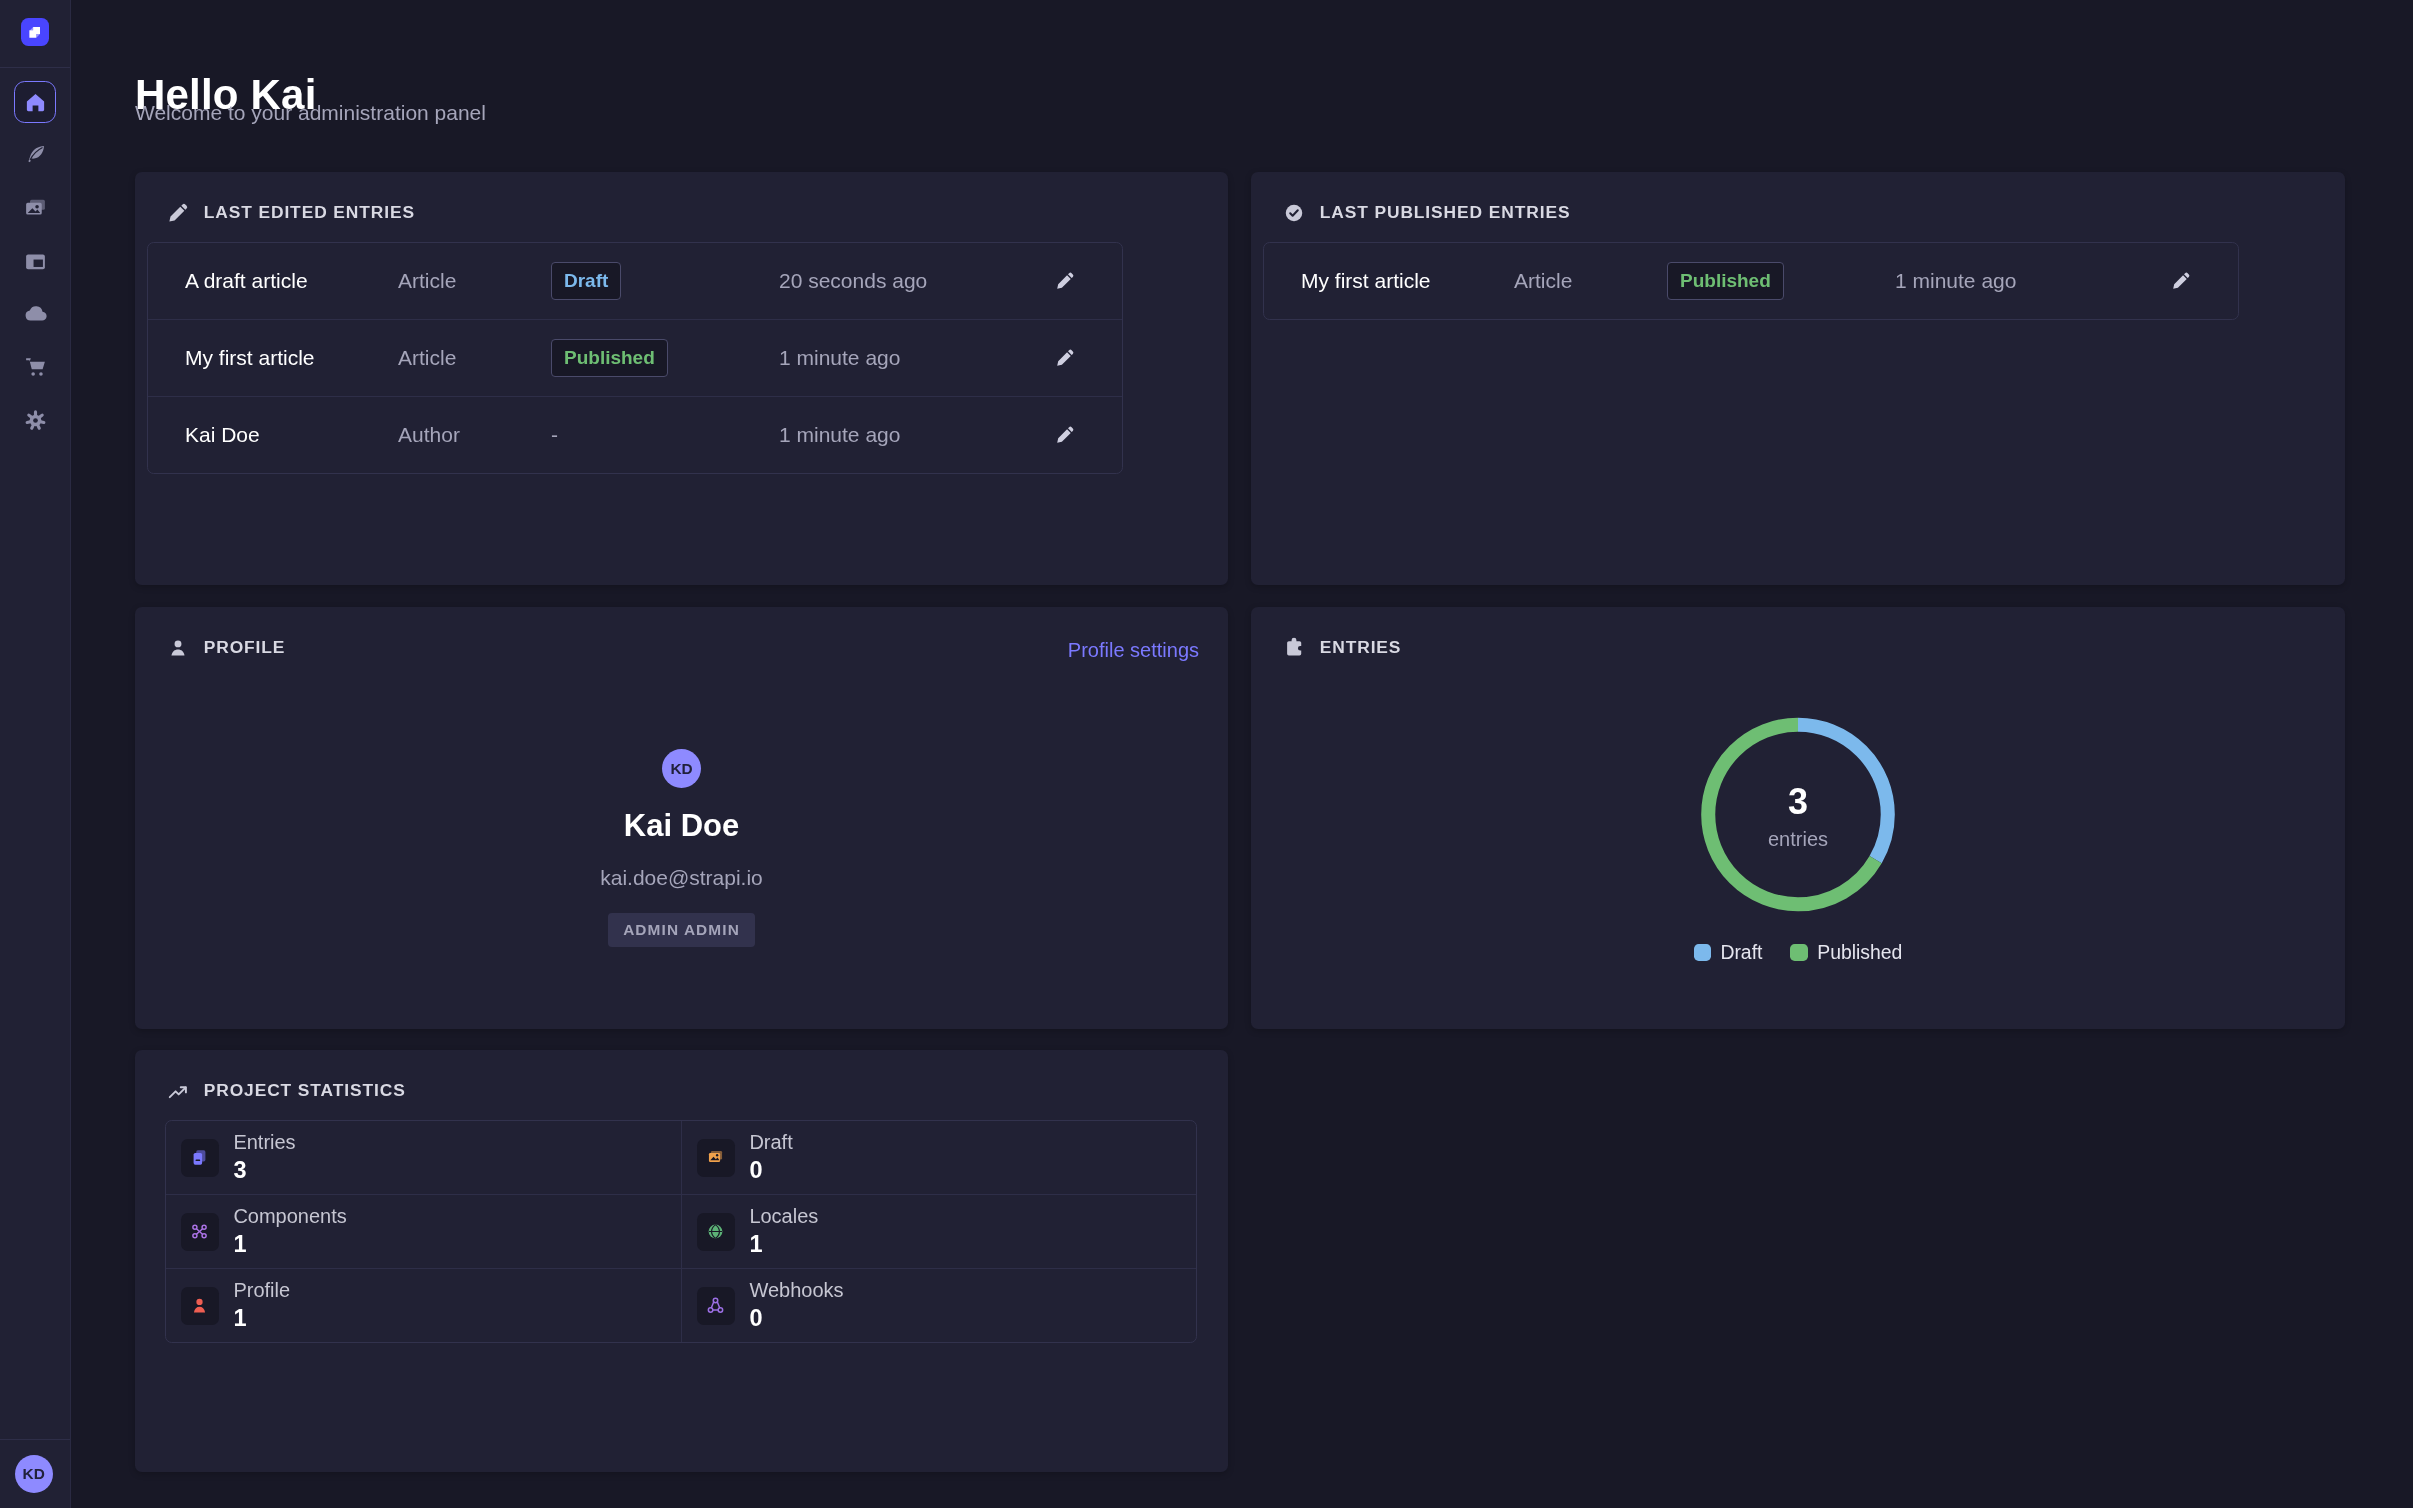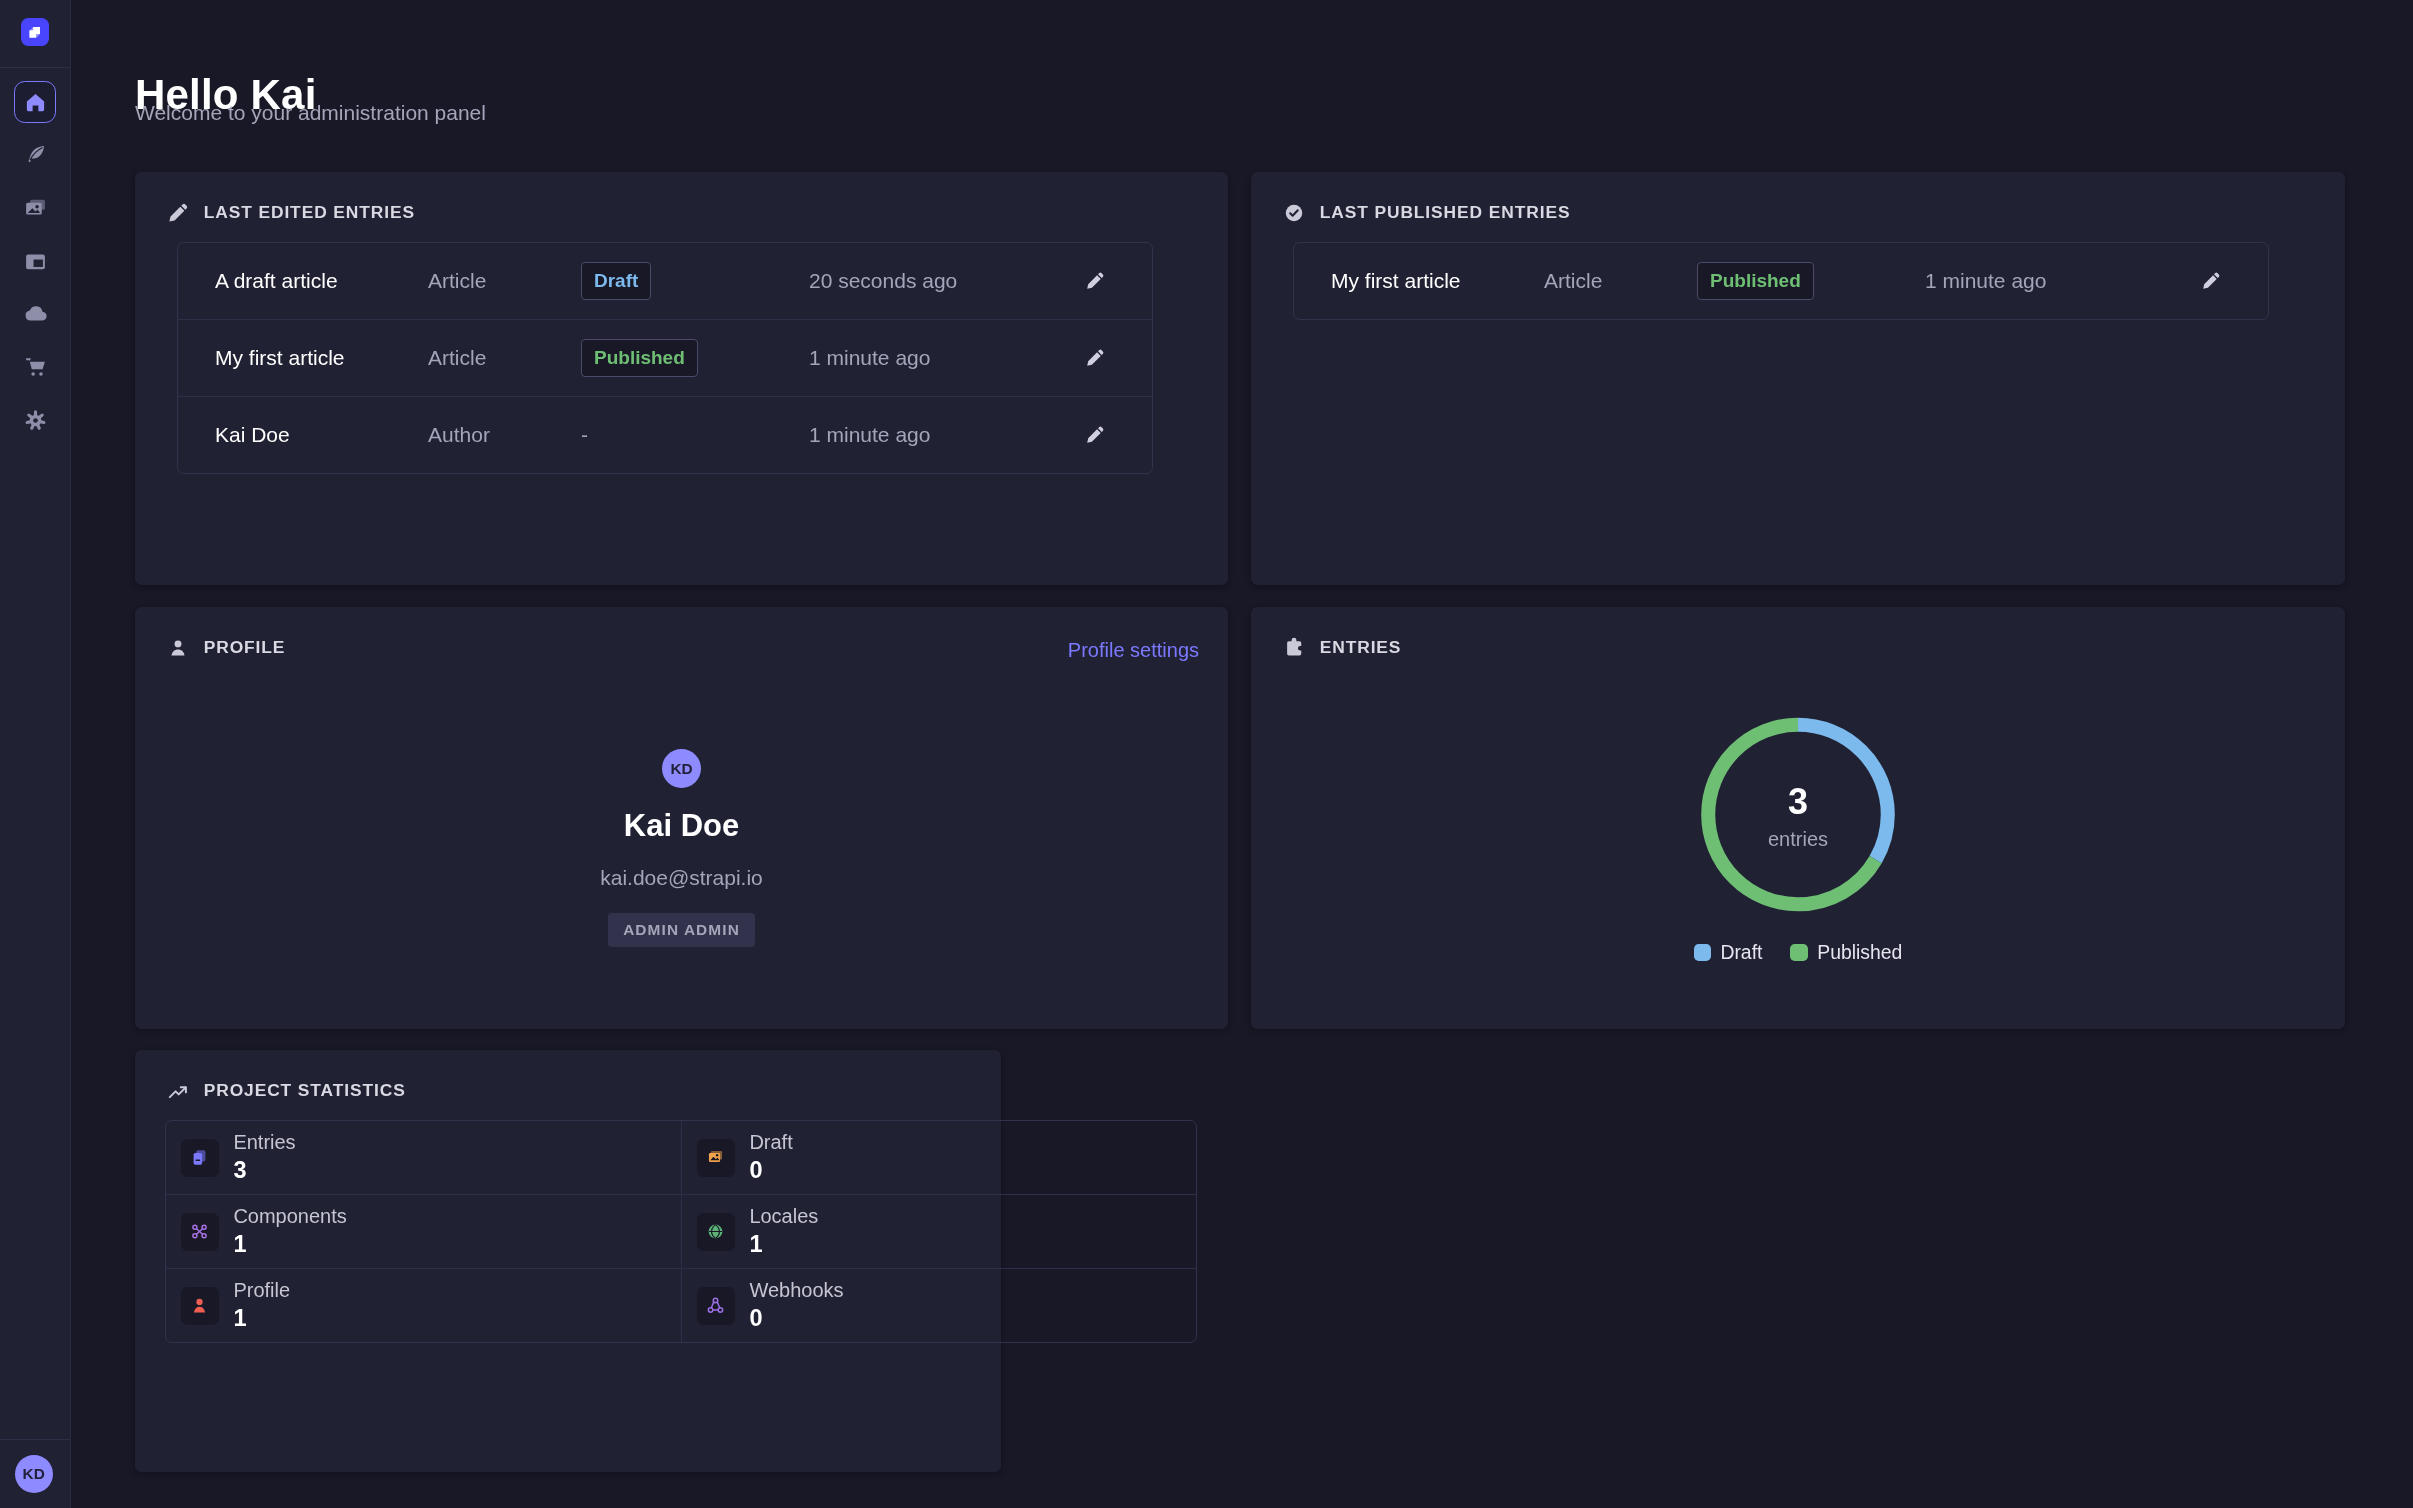--- a/index.html
+++ b/index.html
@@ -20,26 +20,26 @@
   .sb-avatar{position:absolute;left:14.7px;top:1455px;width:38px;height:38px;border-radius:50%;background:#8e8aff;color:#21213b;font-weight:700;font-size:15.4px;display:flex;align-items:center;justify-content:center;cursor:pointer}
   
   .page-title{position:absolute;left:135px;top:43px;font-size:42px;font-weight:700;letter-spacing:0.2px}
   .page-sub{position:absolute;left:135px;top:101px;font-size:21px;color:#a5a5ba}
   
   .card{position:absolute;background:#212134;border-radius:6.7px;box-shadow:0 2px 6.7px rgba(0,0,0,.22)}
   #card-last-edited{left:135px;top:172px;width:1093px;height:413px}
   #card-last-published{left:1251px;top:172px;width:1094px;height:413px}
   #card-profile{left:135px;top:607px;width:1093px;height:422px}
   #card-entries{left:1251px;top:607px;width:1094px;height:422px}
-  #card-stats{left:135px;top:1050px;width:866px;height:422px}
+  #card-stats{left:135px;top:1050px;width:1093px;height:422px}
   .card-head{position:absolute;left:32px;top:29.5px;display:flex;align-items:flex-start;gap:14.7px}
   .card-head svg{width:22px;height:22px;flex:none}
   .card-title{font-size:17.4px;font-weight:700;letter-spacing:0.9px;color:#d9d9e3}
   
-  .etable{position:absolute;left:42px;top:70px;width:976px;border:0.7px solid #32324d;border-radius:6.7px;box-sizing:border-box}
+  .etable{position:absolute;left:12px;top:70px;width:976px;border:0.7px solid #32324d;border-radius:6.7px;box-sizing:border-box}
   .trow{display:grid;grid-template-columns:213px 153px 228px 276px 1fr;align-items:center;height:76px;padding-left:37px;font-size:21px;cursor:pointer}
   .trow + .trow{border-top:0.7px solid #2e2e48}
   .t-name{color:#fff}
   .t-type,.t-time,.t-dash{color:#a5a5ba}
   .badge{justify-self:start;padding:6.7px 12px;border:0.7px solid #4a4a6a;border-radius:4px;background:#181826;font-size:19px;font-weight:700}
   .row-edit{justify-self:start;display:flex;cursor:pointer}
   .row-edit svg{width:20px;height:20px}
   
   .profile-link{position:absolute;right:29px;top:32px;font-size:20px;color:#7b79ff;cursor:pointer;text-decoration:none}
   .profile-center{position:absolute;left:0;right:0;top:142px;display:flex;flex-direction:column;align-items:center}

